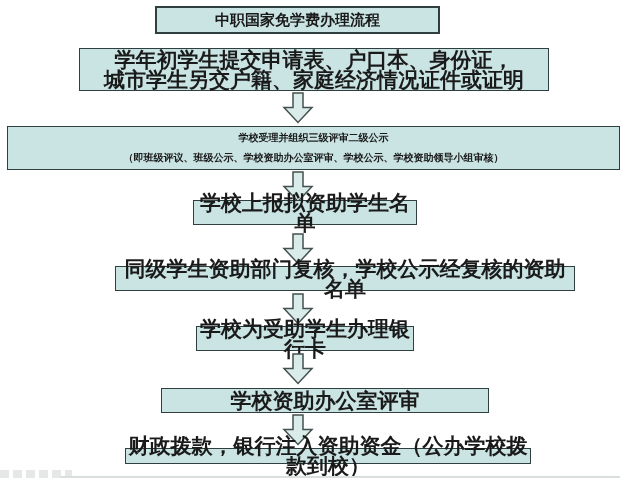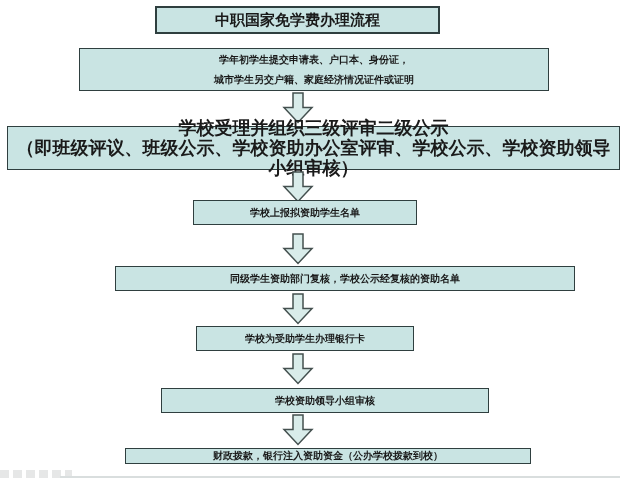--- a/index.html
+++ b/index.html
@@ -18,32 +18,32 @@
     font-family:Liberation Sans, sans-serif;
     padding-left:26px;
   }
   .node{
     position:absolute;
     box-sizing:border-box;
     background:var(--box-fill);
     border:1.5px solid var(--box-border);
     color:var(--text);
     font-weight:bold;
-    font-size:10px;
+    font-size:21px;
     line-height:20px;
     display:flex;
     align-items:center;
     justify-content:center;
     text-align:center;
     white-space:pre-line;
   }
   .node.title{border-width:2px;font-size:15px;}
   .n1{left:155px;top:6px;width:285px;height:28px;}
   .n2{left:79px;top:48px;width:470px;height:43px;}
-  .n3{left:7px;top:126px;width:613px;height:44px;font-size:18px;}
+  .n3{left:7px;top:126px;width:613px;height:44px;font-size:10px;}
   .n4{left:193px;top:200px;width:224px;height:25px;}
   .n5{left:115px;top:266px;width:460px;height:25px;}
   .n6{left:196px;top:326px;width:218px;height:25px;}
   .n7{left:161px;top:388px;width:328px;height:25px;}
   .n8{left:125px;top:448px;width:406px;height:16px;}
   .arrow{
     position:absolute;
     left:281px;
     width:34px;height:32px;
   }
@@ -111,21 +111,21 @@
   </div>
 
   <div class="node n6">学校为受助学生办理银行卡</div>
 
   <div class="arrow a5">
     <svg width="34" height="32" viewBox="0 0 34 32">
         <polygon points="12,1 22,1 22,15.5 31,15.5 17,30.5 3,15.5 12,15.5"></polygon>
       </svg>
   </div>
 
-  <div class="node n7">学校资助领导小组审核</div>
+  <div class="node n7">学校资助办公室评审</div>
 
   <div class="arrow a6">
     <svg width="34" height="32" viewBox="0 0 34 32">
         <polygon points="12,1 22,1 22,15.5 31,15.5 17,30.5 3,15.5 12,15.5"></polygon>
       </svg>
   </div>
 
   <div class="node n8">财政拨款，银行注入资助资金（公办学校拨款到校）</div>
 
   <div class="watermark"></div>

